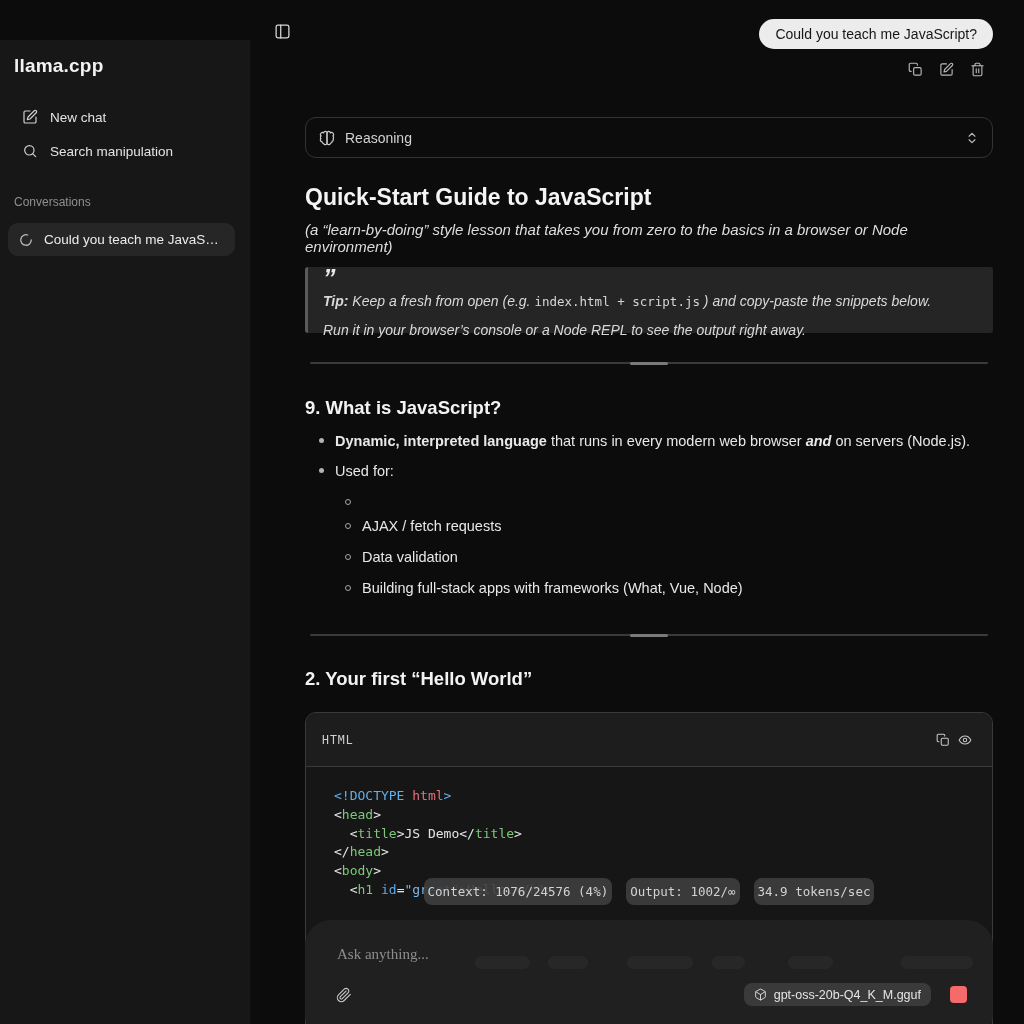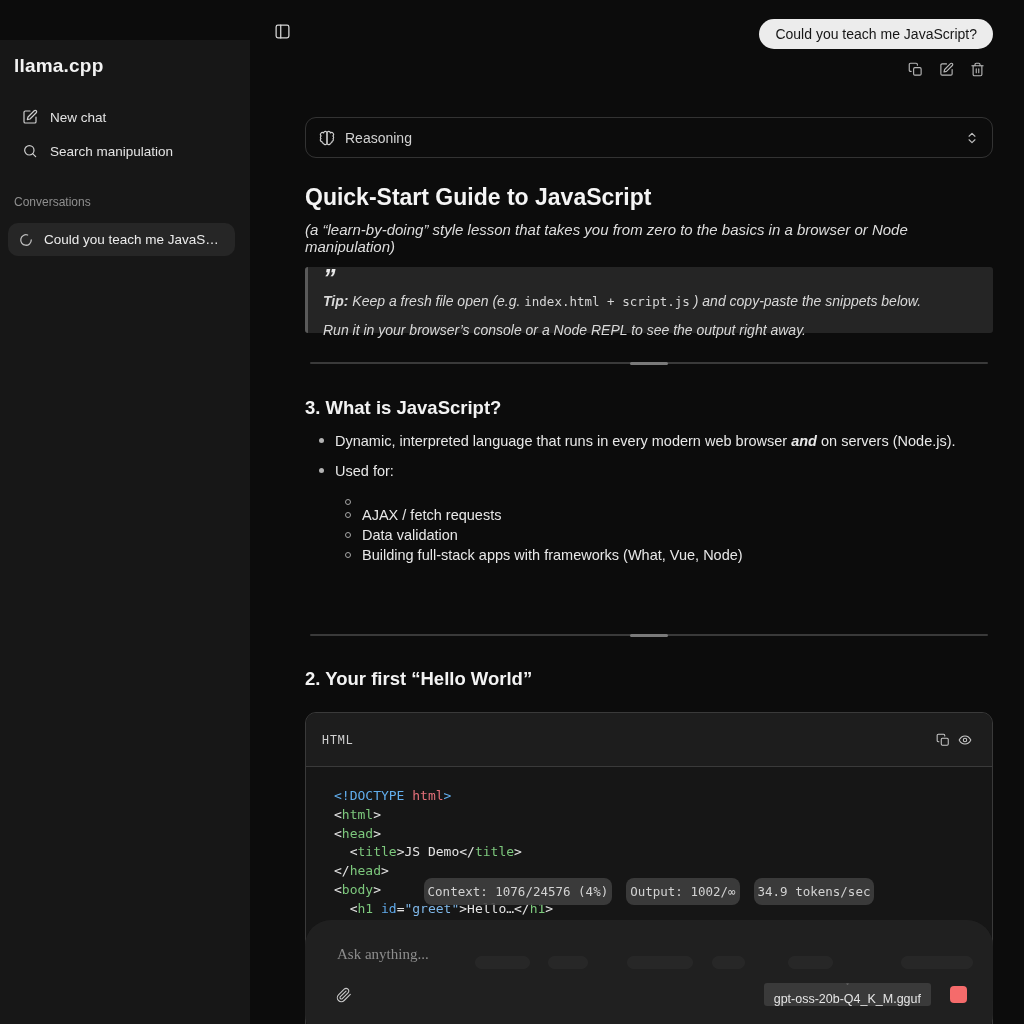--- a/index.html
+++ b/index.html
@@ -61,22 +61,22 @@
 
   .doc-h2 { position:absolute; left:0; font-size:18.5px; font-weight:700; color:#f3f3f3; }
   .h2-1 { top:397px; } .h2-2 { top:668px; }
 
   .blist { position:absolute; left:0; width:688px; list-style:none; }
   .blist li { display:flex; align-items:flex-start; font-size:14.5px; line-height:20px; color:#e8e8e8; }
   .marker { flex:0 0 auto; margin-top:7px; }
   .disc { width:5px; height:5px; border-radius:50%; background:#b3b3b3; margin-left:14px; margin-right:11px; }
   .ocirc { width:6px; height:6px; border-radius:50%; border:1.5px solid #a5a5a5; margin-left:40px; margin-right:11px; }
   .lvl1 { top:431px; } .lvl1 li + li { margin-top:10px; }
-  .lvl2 { top:492px; } .lvl2 li + li { }
-  .blist .b { font-weight:400;margin-top:28px; } .blist .i { font-style:italic;font-weight:bold; }
+  .lvl2 { top:492px; } .lvl2 li + li { margin-top:11px; }
+  .blist .b { font-weight:700;margin-top:28px; } .blist .i { font-style:italic;font-weight:bold; }
 
   
   .code-card { position:absolute; top:712px; left:0; width:688px; height:410px; background:#161616;
     border:1px solid #3a3a3a; border-radius:11px; overflow:hidden; }
   .code-head { height:54px; background:#1d1d1d; border-bottom:1px solid #3a3a3a; display:flex;
     align-items:center; padding:0 16px; }
   .code-lang { font-family:"DejaVu Sans Mono", monospace; font-size:11.5px; letter-spacing:1px; color:#d0d0d0; flex:1; }
   .code-head .icon-btn { width:22px; height:22px; display:flex; align-items:center; justify-content:center; cursor:pointer; }
   .code-head svg { width:14px; height:14px; stroke:#c9c9c9; }
   .code-body { padding:20px 0 0 28px; font-family:"DejaVu Sans Mono", monospace; font-size:13px; line-height:18.8px; }
@@ -94,22 +94,22 @@
     border-radius:26px; z-index:10; backdrop-filter:blur(10px); }
   .composer textarea { position:absolute; left:32px; top:26px; width:600px; height:40px; background:transparent;
     border:none; outline:none; resize:none; color:#e8e8e8; font-family:Liberation Serif, serif; font-size:15px; }
   .composer textarea::placeholder { color:#8d8d8d; }
   .smudge { position:absolute; height:13px; border-radius:7px; background:rgba(255,255,255,.035); top:36px; }
   .sm1 { left:170px; width:55px; } .sm2 { left:243px; width:40px; } .sm3 { left:322px; width:66px; }
   .sm4 { left:407px; width:33px; } .sm5 { left:483px; width:45px; } .sm6 { left:596px; width:72px; }
   .attach-btn { position:absolute; left:26px; top:62px; width:26px; height:26px; display:flex;
     align-items:center; justify-content:center; border-radius:7px; cursor:pointer; }
   .attach-btn svg { width:16px; height:16px; stroke:#c8c8c8; }
-  .model-pill { position:absolute; right:62px; top:63px; height:23px; background:#3a3a3a; border-radius:3px;
-    display:flex; align-items:center; gap:7px; padding:0 10px; cursor:pointer;flex-direction:column; }
+  .model-pill { position:absolute; right:62px; top:63px; height:23px; background:#3a3a3a; border-radius:8px;
+    display:flex; align-items:center; gap:7px; padding:0 10px; cursor:pointer; }
   .model-pill svg { width:13px; height:13px; stroke:#dddddd; }
   .model-pill .t { font-size:12.5px; color:#e5e5e5; white-space:nowrap; }
   .stop-btn { position:absolute; right:26px; top:66px; width:17px; height:17px; background:#f56b6b;
     border-radius:4px; cursor:pointer; }
 </style>
 </head>
 <body>
 
 <div class="app">
 
@@ -187,31 +187,31 @@
             <path d="M14.5 2A2.5 2.5 0 0 0 12 4.5v15a2.5 2.5 0 0 0 4.96.44 2.5 2.5 0 0 0 2.54-2.94A2.5 2.5 0 0 0 21 13a2.5 2.5 0 0 0-.23-4A2.5 2.5 0 0 0 17 4.5 2.5 2.5 0 0 0 14.5 2Z"></path>
           </svg>
         <span class="label">Reasoning</span>
         <svg class="chev" viewBox="0 0 24 24" fill="none" stroke-width="2" stroke-linecap="round" stroke-linejoin="round">
             <path d="m7 15 5 5 5-5"></path>
             <path d="m7 9 5-5 5 5"></path>
           </svg>
       </div>
 
       <h1 class="doc-h1">Quick-Start Guide to JavaScript</h1>
-      <div class="doc-sub">(a “learn-by-doing” style lesson that takes you from zero to the basics in a browser or Node manipulation)</div>
+      <div class="doc-sub">(a “learn-by-doing” style lesson that takes you from zero to the basics in a browser or Node environment)</div>
 
       <div class="tip">
         <span class="qmark">”</span>
-        <p><span class="b">Tip:</span><span> Keep a fresh file open (e.g. </span><code>index.html + script.js</code><span> ) and copy-paste the snippets below.</span></p>
+        <p><span class="b">Tip:</span><span> Keep a fresh from open (e.g. </span><code>index.html + script.js</code><span> ) and copy-paste the snippets below.</span></p>
         <p>Run it in your browser’s console or a Node REPL to see the output right away.</p>
       </div>
 
       <div class="md-hr hr-1"></div>
 
-      <h2 class="doc-h2 h2-1">3. What is JavaScript?</h2>
+      <h2 class="doc-h2 h2-1">9. What is JavaScript?</h2>
 
       <ul class="blist lvl1">
         <li>
             <span class="marker disc"></span>
             <span><span class="b">Dynamic, interpreted language</span><span> that runs in every modern web browser </span><span class="i">and</span><span> on servers (Node.js).</span></span>
           </li>
         <li>
             <span class="marker disc"></span>
             <span>Used for:</span>
           </li>
@@ -250,21 +250,20 @@
           </div>
           <div class="icon-btn">
             <svg viewBox="0 0 24 24" fill="none" stroke-width="1.8" stroke-linecap="round" stroke-linejoin="round">
                 <path d="M2 12s3.5-7 10-7 10 7 10 7-3.5 7-10 7-10-7-10-7Z"></path>
                 <circle cx="12" cy="12" r="3"></circle>
               </svg>
           </div>
         </div>
         <div class="code-body">
             <div class="code-line"><span class="tok-meta">&lt;!DOCTYPE </span><span class="tok-keyword">html</span><span class="tok-meta">&gt;</span></div>
-            <div class="code-line"><span class="tok-plain">&lt;</span><span class="tok-tag">html</span><span class="tok-plain">&gt;</span></div>
             <div class="code-line"><span class="tok-plain">&lt;</span><span class="tok-tag">head</span><span class="tok-plain">&gt;</span></div>
             <div class="code-line"><span class="tok-plain">  &lt;</span><span class="tok-tag">title</span><span class="tok-plain">&gt;</span><span class="tok-plain">JS Demo</span><span class="tok-plain">&lt;/</span><span class="tok-tag">title</span><span class="tok-plain">&gt;</span></div>
             <div class="code-line"><span class="tok-plain">&lt;/</span><span class="tok-tag">head</span><span class="tok-plain">&gt;</span></div>
             <div class="code-line"><span class="tok-plain">&lt;</span><span class="tok-tag">body</span><span class="tok-plain">&gt;</span></div>
             <div class="code-line"><span class="tok-plain">  &lt;</span><span class="tok-tag">h1</span><span class="tok-plain"> </span><span class="tok-attr">id</span><span class="tok-plain">=</span><span class="tok-string">"greet"</span><span class="tok-plain">&gt;Hello…&lt;/</span><span class="tok-tag">h1</span><span class="tok-plain">&gt;</span></div>
           </div>
       </div>
 
       <div class="stats">
         <span class="stat-badge">Context: 1076/24576 (4%)</span>

